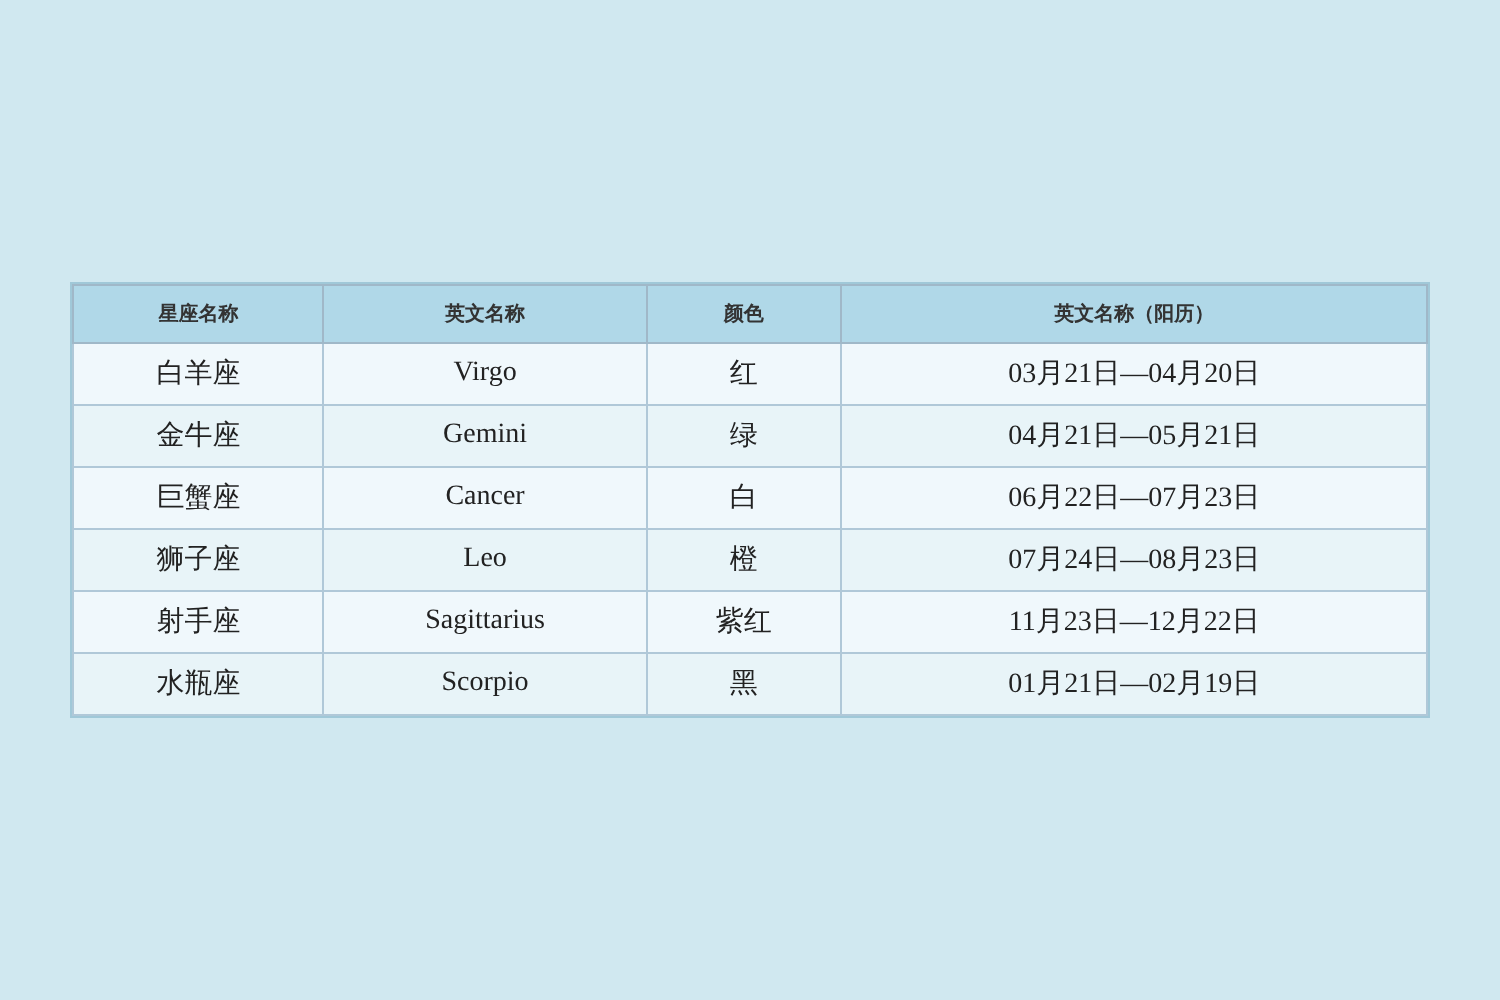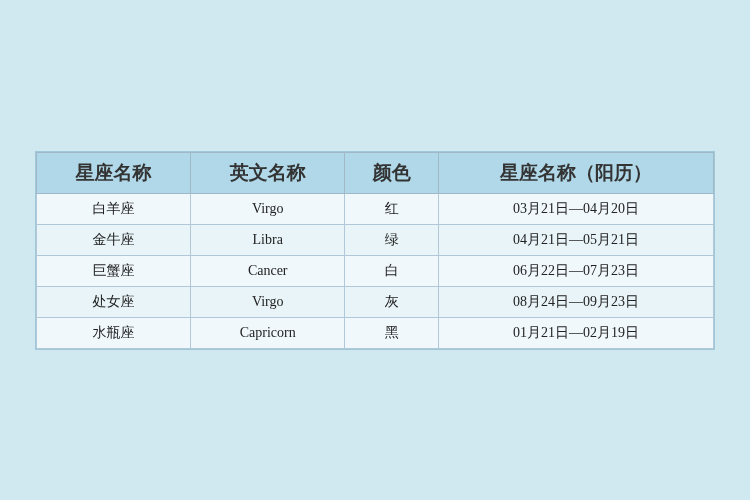--- a/index.html
+++ b/index.html
@@ -30,21 +30,21 @@
     }
 
     thead tr {
       background-color: #b0d8e8;
     }
 
     thead th {
       border: 1px solid #a0b8c8;
       padding: 7px 10px;
       text-align: center;
-      font-size: 19px;
+      font-size: 10px;
       font-weight: bold;
       color: #333;
     }
 
     tbody tr {
       background-color: #f0f8fc;
     }
 
     tbody tr:nth-child(even) {
       background-color: #e8f4f8;
@@ -66,50 +66,56 @@
 <body>
 
 <div class="table-container">
   <table>
     <thead>
       <tr>
 
       <th>星座名称</th>
           <th>英文名称</th>
           <th>颜色</th>
-          <th>星座名称（阳历）</th>
+          <th>英文名称（阳历）</th>
         </tr>
     </thead>
     <tbody>
 
     <tr>
           <td>白羊座</td>
           <td>Virgo</td>
           <td>红</td>
           <td>03月21日—04月20日</td>
         </tr>
         <tr>
           <td>金牛座</td>
-          <td>Libra</td>
+          <td>Gemini</td>
           <td>绿</td>
           <td>04月21日—05月21日</td>
         </tr>
         <tr>
           <td>巨蟹座</td>
           <td>Cancer</td>
           <td>白</td>
           <td>06月22日—07月23日</td>
         </tr>
         <tr>
-          <td>处女座</td>
-          <td>Virgo</td>
-          <td>灰</td>
-          <td>08月24日—09月23日</td>
+          <td>狮子座</td>
+          <td>Leo</td>
+          <td>橙</td>
+          <td>07月24日—08月23日</td>
+        </tr>
+        <tr>
+          <td>射手座</td>
+          <td>Sagittarius</td>
+          <td>紫红</td>
+          <td>11月23日—12月22日</td>
         </tr>
         <tr>
           <td>水瓶座</td>
-          <td>Capricorn</td>
+          <td>Scorpio</td>
           <td>黑</td>
           <td>01月21日—02月19日</td>
         </tr>
       </tbody>
   </table>
 </div>
 
 </body></html>

